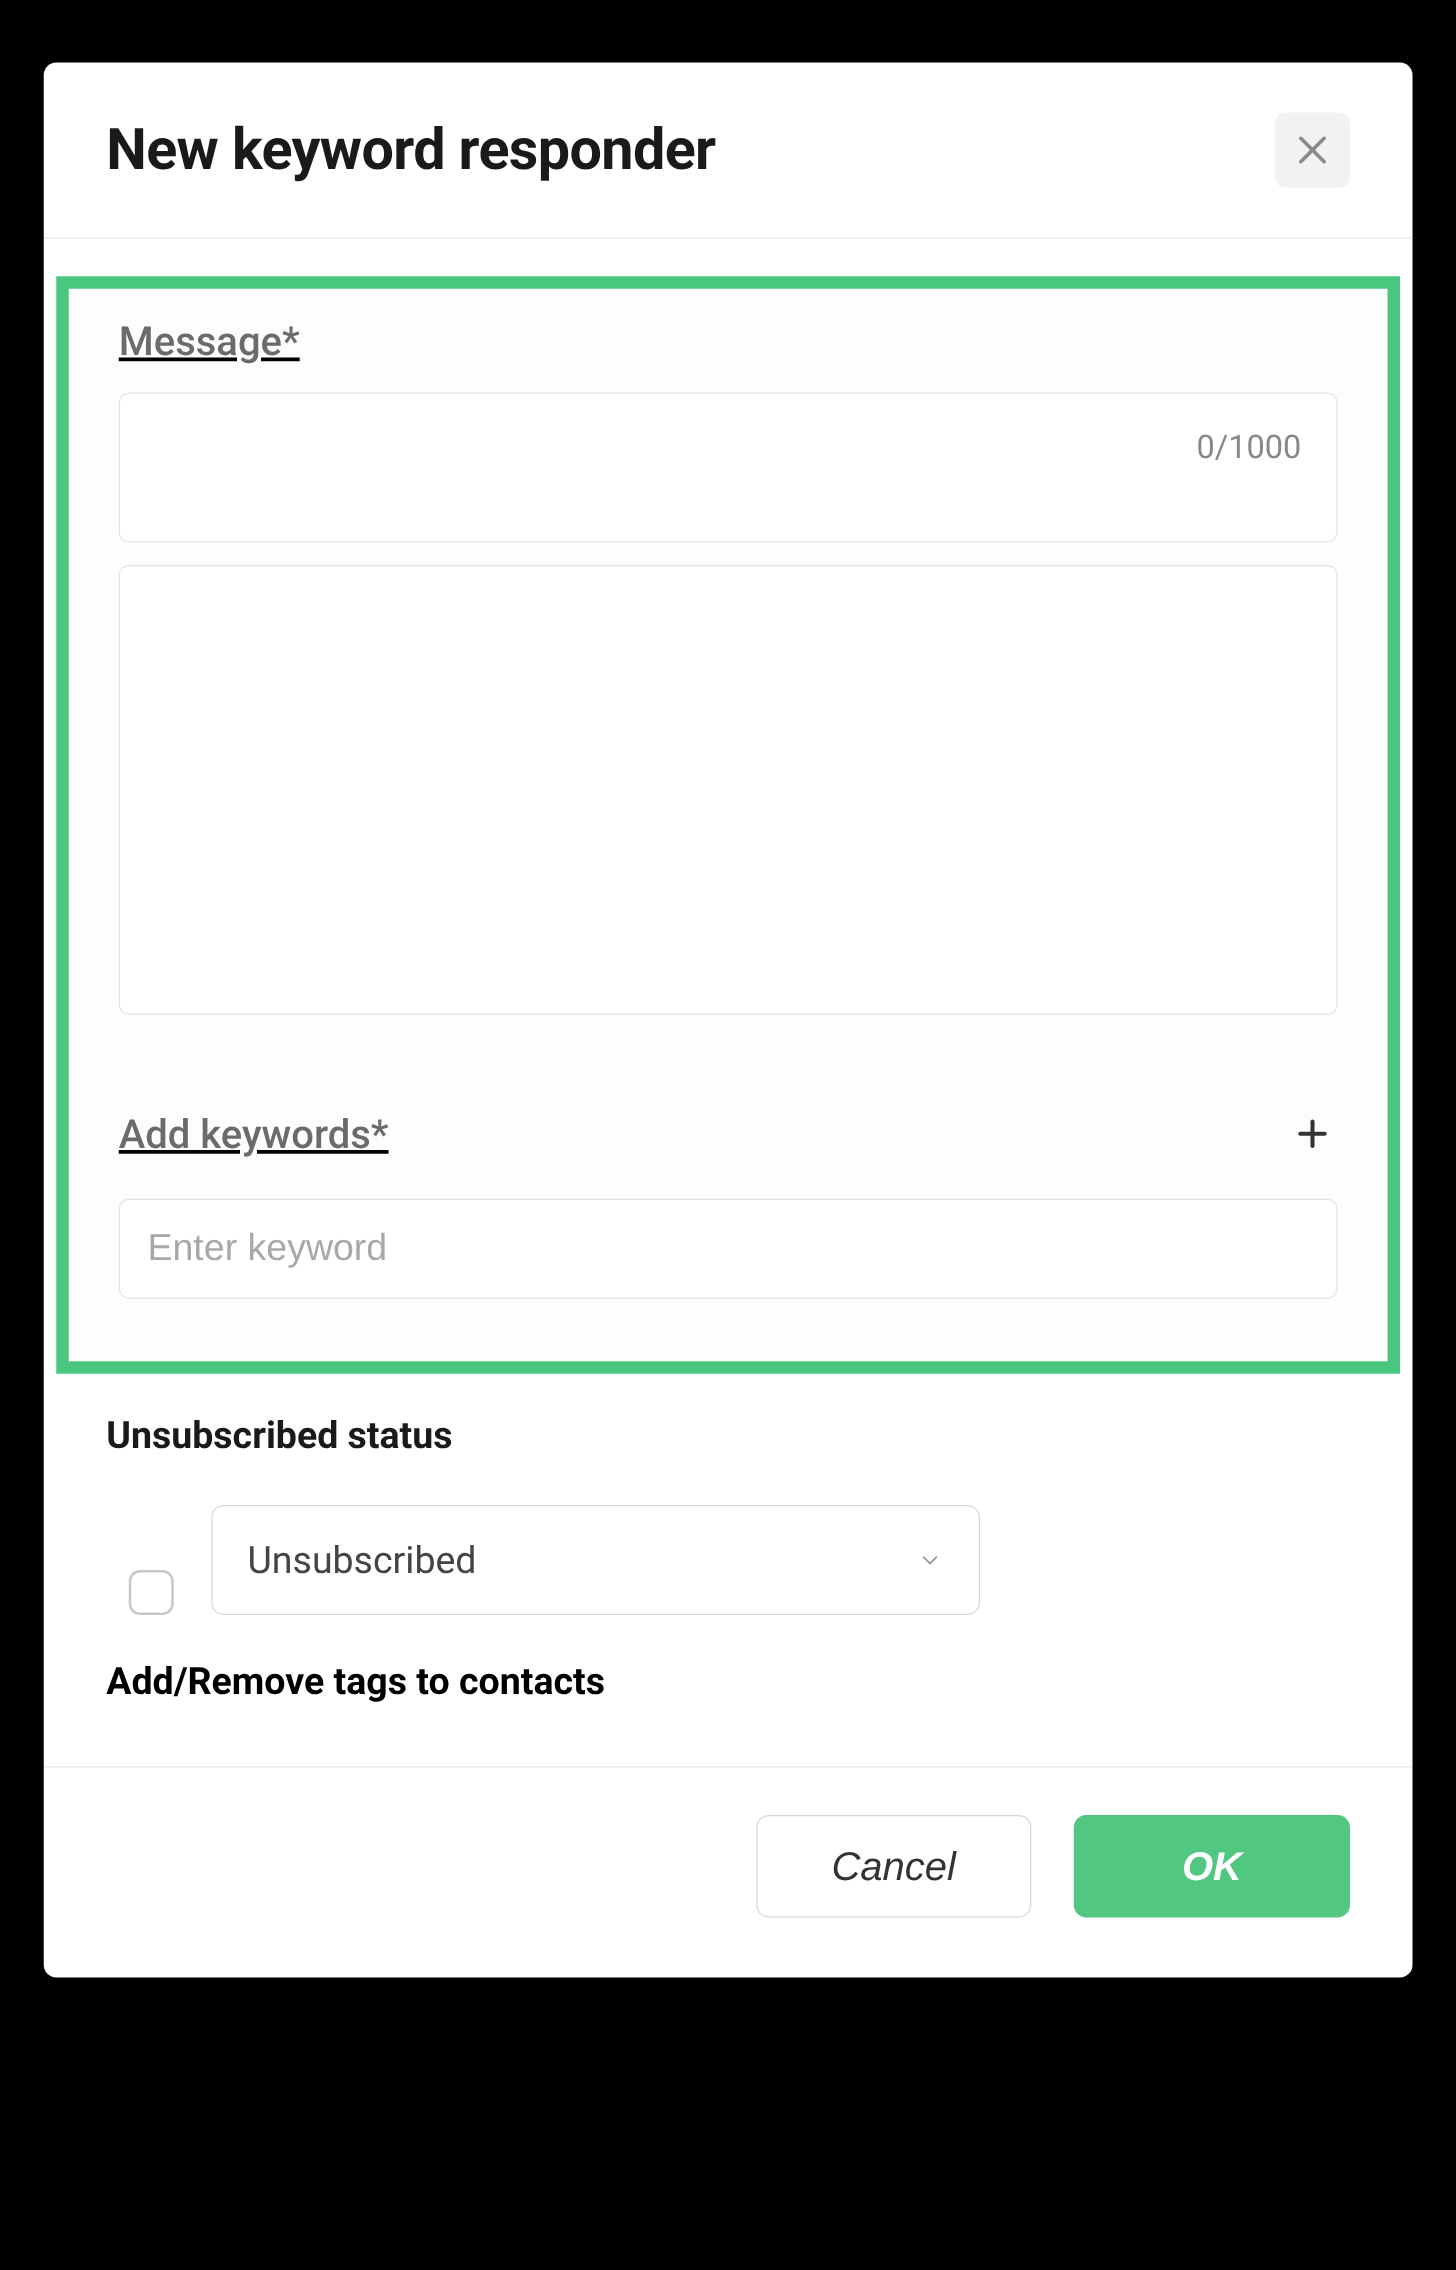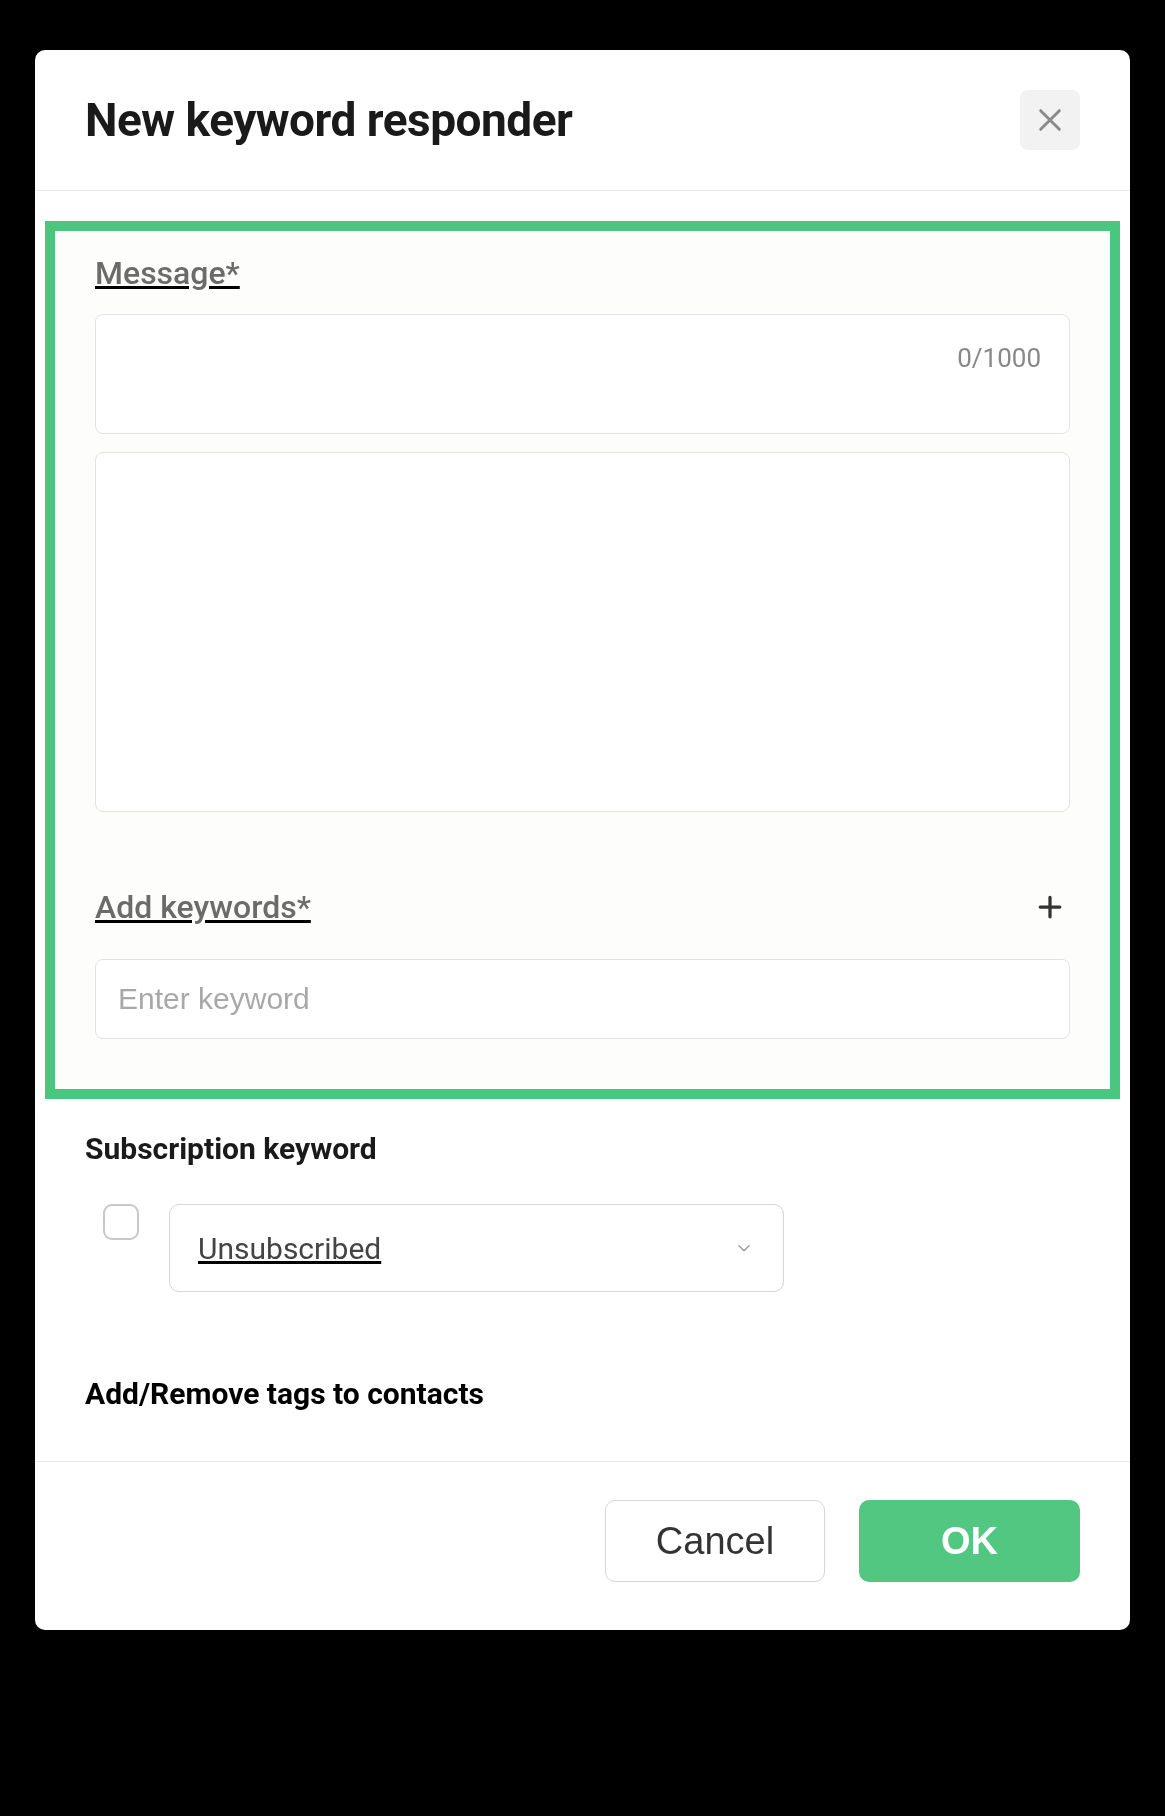--- a/index.html
+++ b/index.html
@@ -161,25 +161,24 @@
     
     .section-title {
       font-size: 30px;
       font-weight: 700;
       color: #1a1a1a;
       margin-bottom: 38px;
     }
     
     .subscription-row {
       display: flex;
-      align-items: flex-start;
+      align-items: flex-end;
       gap: 30px;
-      margin-bottom: 84px;
+      margin-bottom: 36px;
       padding-left: 18px;
-      text-decoration: underline;
     }
     
     .checkbox {
       width: 36px;
       height: 36px;
       border: 2px solid #c8c8c8;
       border-radius: 9px;
       background: #fff;
       cursor: pointer;
     }
@@ -224,26 +223,27 @@
       padding: 38px 50px 48px 50px;
       display: flex;
       justify-content: flex-end;
       gap: 34px;
       margin-top: 35px;
     }
     
     .btn {
       height: 82px;
       border-radius: 10px;
-      font-size: 38px;
+      font-size: 32px;
       font-weight: 500;
       cursor: pointer;
       display: flex;
       align-items: center;
       justify-content: center;
+      font-style: italic;
     }
     
     .btn-cancel {
       width: 220px;
       background: #fff;
       border: 1px solid #d6d6d6;
       color: #333;
     }
     
     .btn-ok {
@@ -287,21 +287,21 @@
           </svg>
         </button>
       </div>
       <input type="text" class="keyword-input" placeholder="Enter keyword" style="">
     </div>
 
   </div>
 
   <div class="lower-section">
 
-    <div class="section-title">Subscription keyword</div>
+    <div class="section-title">Unsubscribed status</div>
 
     <div class="subscription-row">
       <div class="checkbox"></div>
       <div class="select-wrapper">
         <div class="select-box">
           <span>Unsubscribed</span>
           <svg class="chevron" viewBox="0 0 24 24">
             <path d="M6 9 L12 15 L18 9"></path>
           </svg>
         </div>

